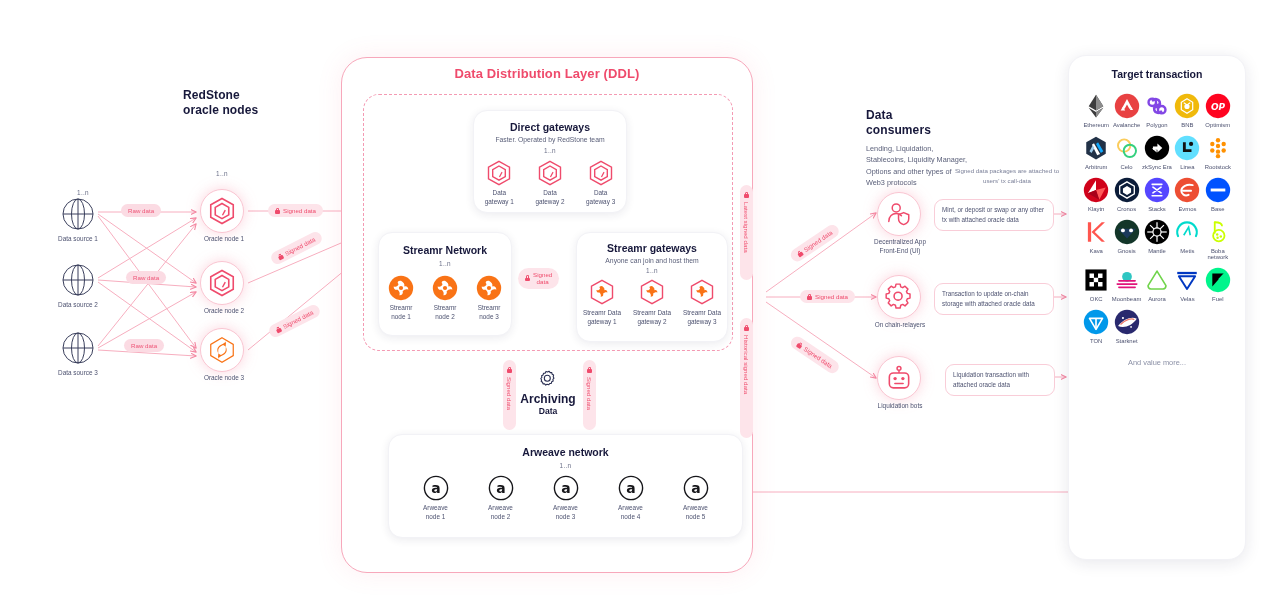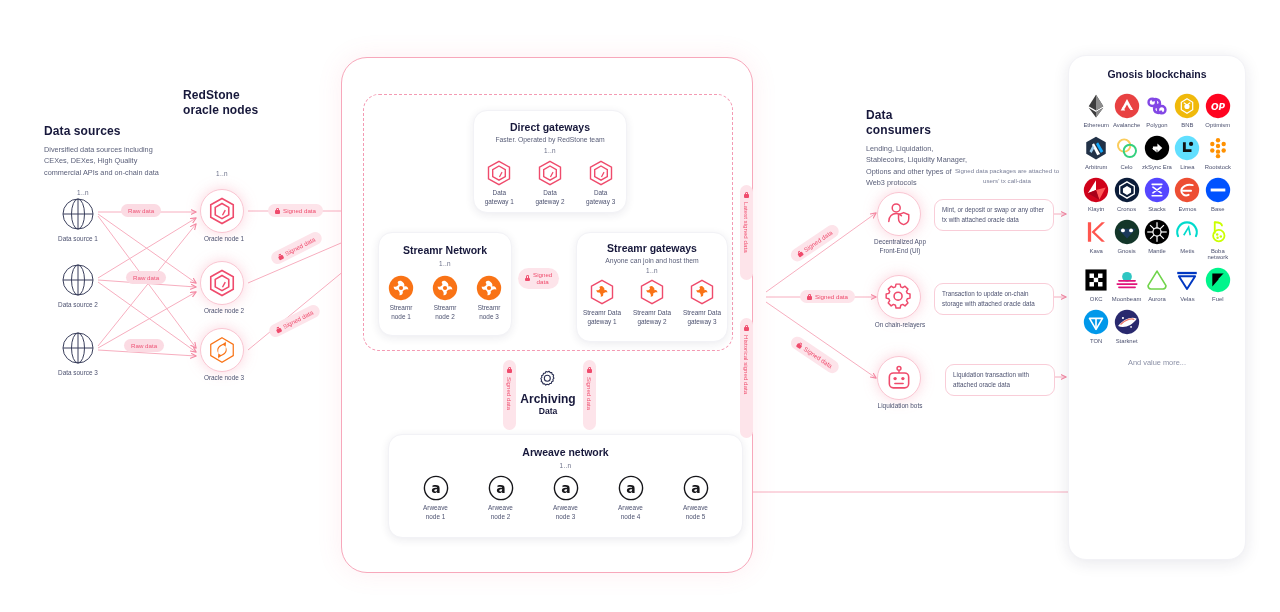--- a/index.html
+++ b/index.html
@@ -143,24 +143,20 @@
     <g stroke="#f7aebf" stroke-width="1" fill="none">
 
       <path d="M745,175 L745,205"></path>
       <path d="M745,305 L745,493"></path>
       <path d="M733,211 L745,211"></path>
       <path d="M1140,492 L1140,400"></path>
       <path d="M733,175 L745,175"></path>
     </g>
   </svg>
 
-  <div class="abs" style="left:44px; top:124px; width:124px;">
-    <div class="sect-title">Data sources</div>
-    <div class="sect-desc" style="margin-top:5px;">Diversified data sources including CEXes, DEXes, High Quality commercial APIs and on-chain data</div>
-  </div>
   <div class="abs one-n" style="left:60px; top:189px; width:46px;">1..n</div>
 
   <div class="abs" style="left:61px; top:197px;">
     <svg width="34" height="34" viewBox="0 0 34 34">
       <circle cx="17" cy="17" r="15" fill="none" stroke="#3a3f5c" stroke-width="1"></circle>
       <ellipse cx="17" cy="17" rx="6.5" ry="15" fill="none" stroke="#3a3f5c" stroke-width="1"></ellipse>
       <line x1="2" y1="17" x2="32" y2="17" stroke="#3a3f5c" stroke-width="1"></line>
       <line x1="17" y1="2" x2="17" y2="32" stroke="#3a3f5c" stroke-width="1"></line>
     </svg>
   </div>
@@ -239,20 +235,21 @@
   </div>
   <div class="abs pill" style="left:270px; top:327px; transform:rotate(-27deg); transform-origin:left center;">
     <span class="lock">
         <b></b>
         <i></i>
       </span>
     <span>Signed data</span>
   </div>
 
   <div class="abs ddl-outer"></div>
+  <div class="abs ddl-title">Data Distribution Layer (DDL)</div>
   <div class="abs ddl-dashed"></div>
 
   <div class="abs wcard" style="left:378px; top:232px; width:134px; height:104px;">
     <div class="card-title" style="margin-top:11px;">Streamr Network</div>
     <div class="one-n" style="margin-top:4px;">1..n</div>
     <div style="display:flex; justify-content:space-around; margin-top:8px;">
       <div style="display:flex;flex-direction:column;align-items:center;">
         <svg width="26" height="26" viewBox="0 0 32 32">
           <circle cx="16" cy="16" r="15" fill="#f97316"></circle>
           <path d="M16,7 C19,9 21,11 20,14 C23,13 25,15 25,18 C22,17 20,18 18,20 C19,23 17,25 14,25 C15,22 14,20 12,18 C9,19 7,17 7,14 C10,15 12,14 13,11 C11,9 12,7 16,7 Z" fill="#fff"></path>
@@ -498,21 +495,21 @@
       <rect x="3.6" y="8.6" width="20.8" height="16" rx="4.4" fill="none" stroke="#ef4b6c" stroke-width="1.7"></rect>
       <circle cx="9.8" cy="14.6" r="1.8" fill="#ef4b6c"></circle>
       <circle cx="18.2" cy="14.6" r="1.8" fill="#ef4b6c"></circle>
       <line x1="9.6" y1="20" x2="18.4" y2="20" stroke="#ef4b6c" stroke-width="1.7" stroke-linecap="round"></line>
     </svg>
   </div>
   <div class="abs node-label" style="left:852px; top:402px; width:96px; white-space:pre-line;">Liquidation bots</div>
   <div class="abs callout" style="left:945px; top:364px; width:110px;">Liquidation transaction with attached oracle data</div>
 
   <div class="abs chain-panel">
-    <div style="text-align:center; margin-top:12px; font-size:10.5px; font-weight:bold; color:#17183b;">Gnosis blockchains</div>
+    <div style="text-align:center; margin-top:12px; font-size:10.5px; font-weight:bold; color:#17183b;">Target transaction</div>
     <div class="chain-grid" id="chain-grid" style="margin-top:13px;">
         <div class="chain-cell">
           <div class="chain-ico">
             <svg viewBox="0 0 32 32" width="26" height="26">
               <path d="M16 2 L25 16.3 L16 21.6 L7 16.3Z" fill="#3c3c3d"></path>
               <path d="M16 2 L25 16.3 L16 21.6Z" fill="#8c8c8c"></path>
               <path d="M16 23.4 L25 18.1 L16 30 L7 18.1Z" fill="#3c3c3d"></path>
               <path d="M16 23.4 L25 18.1 L16 30Z" fill="#8c8c8c"></path>
             </svg>
           </div>

